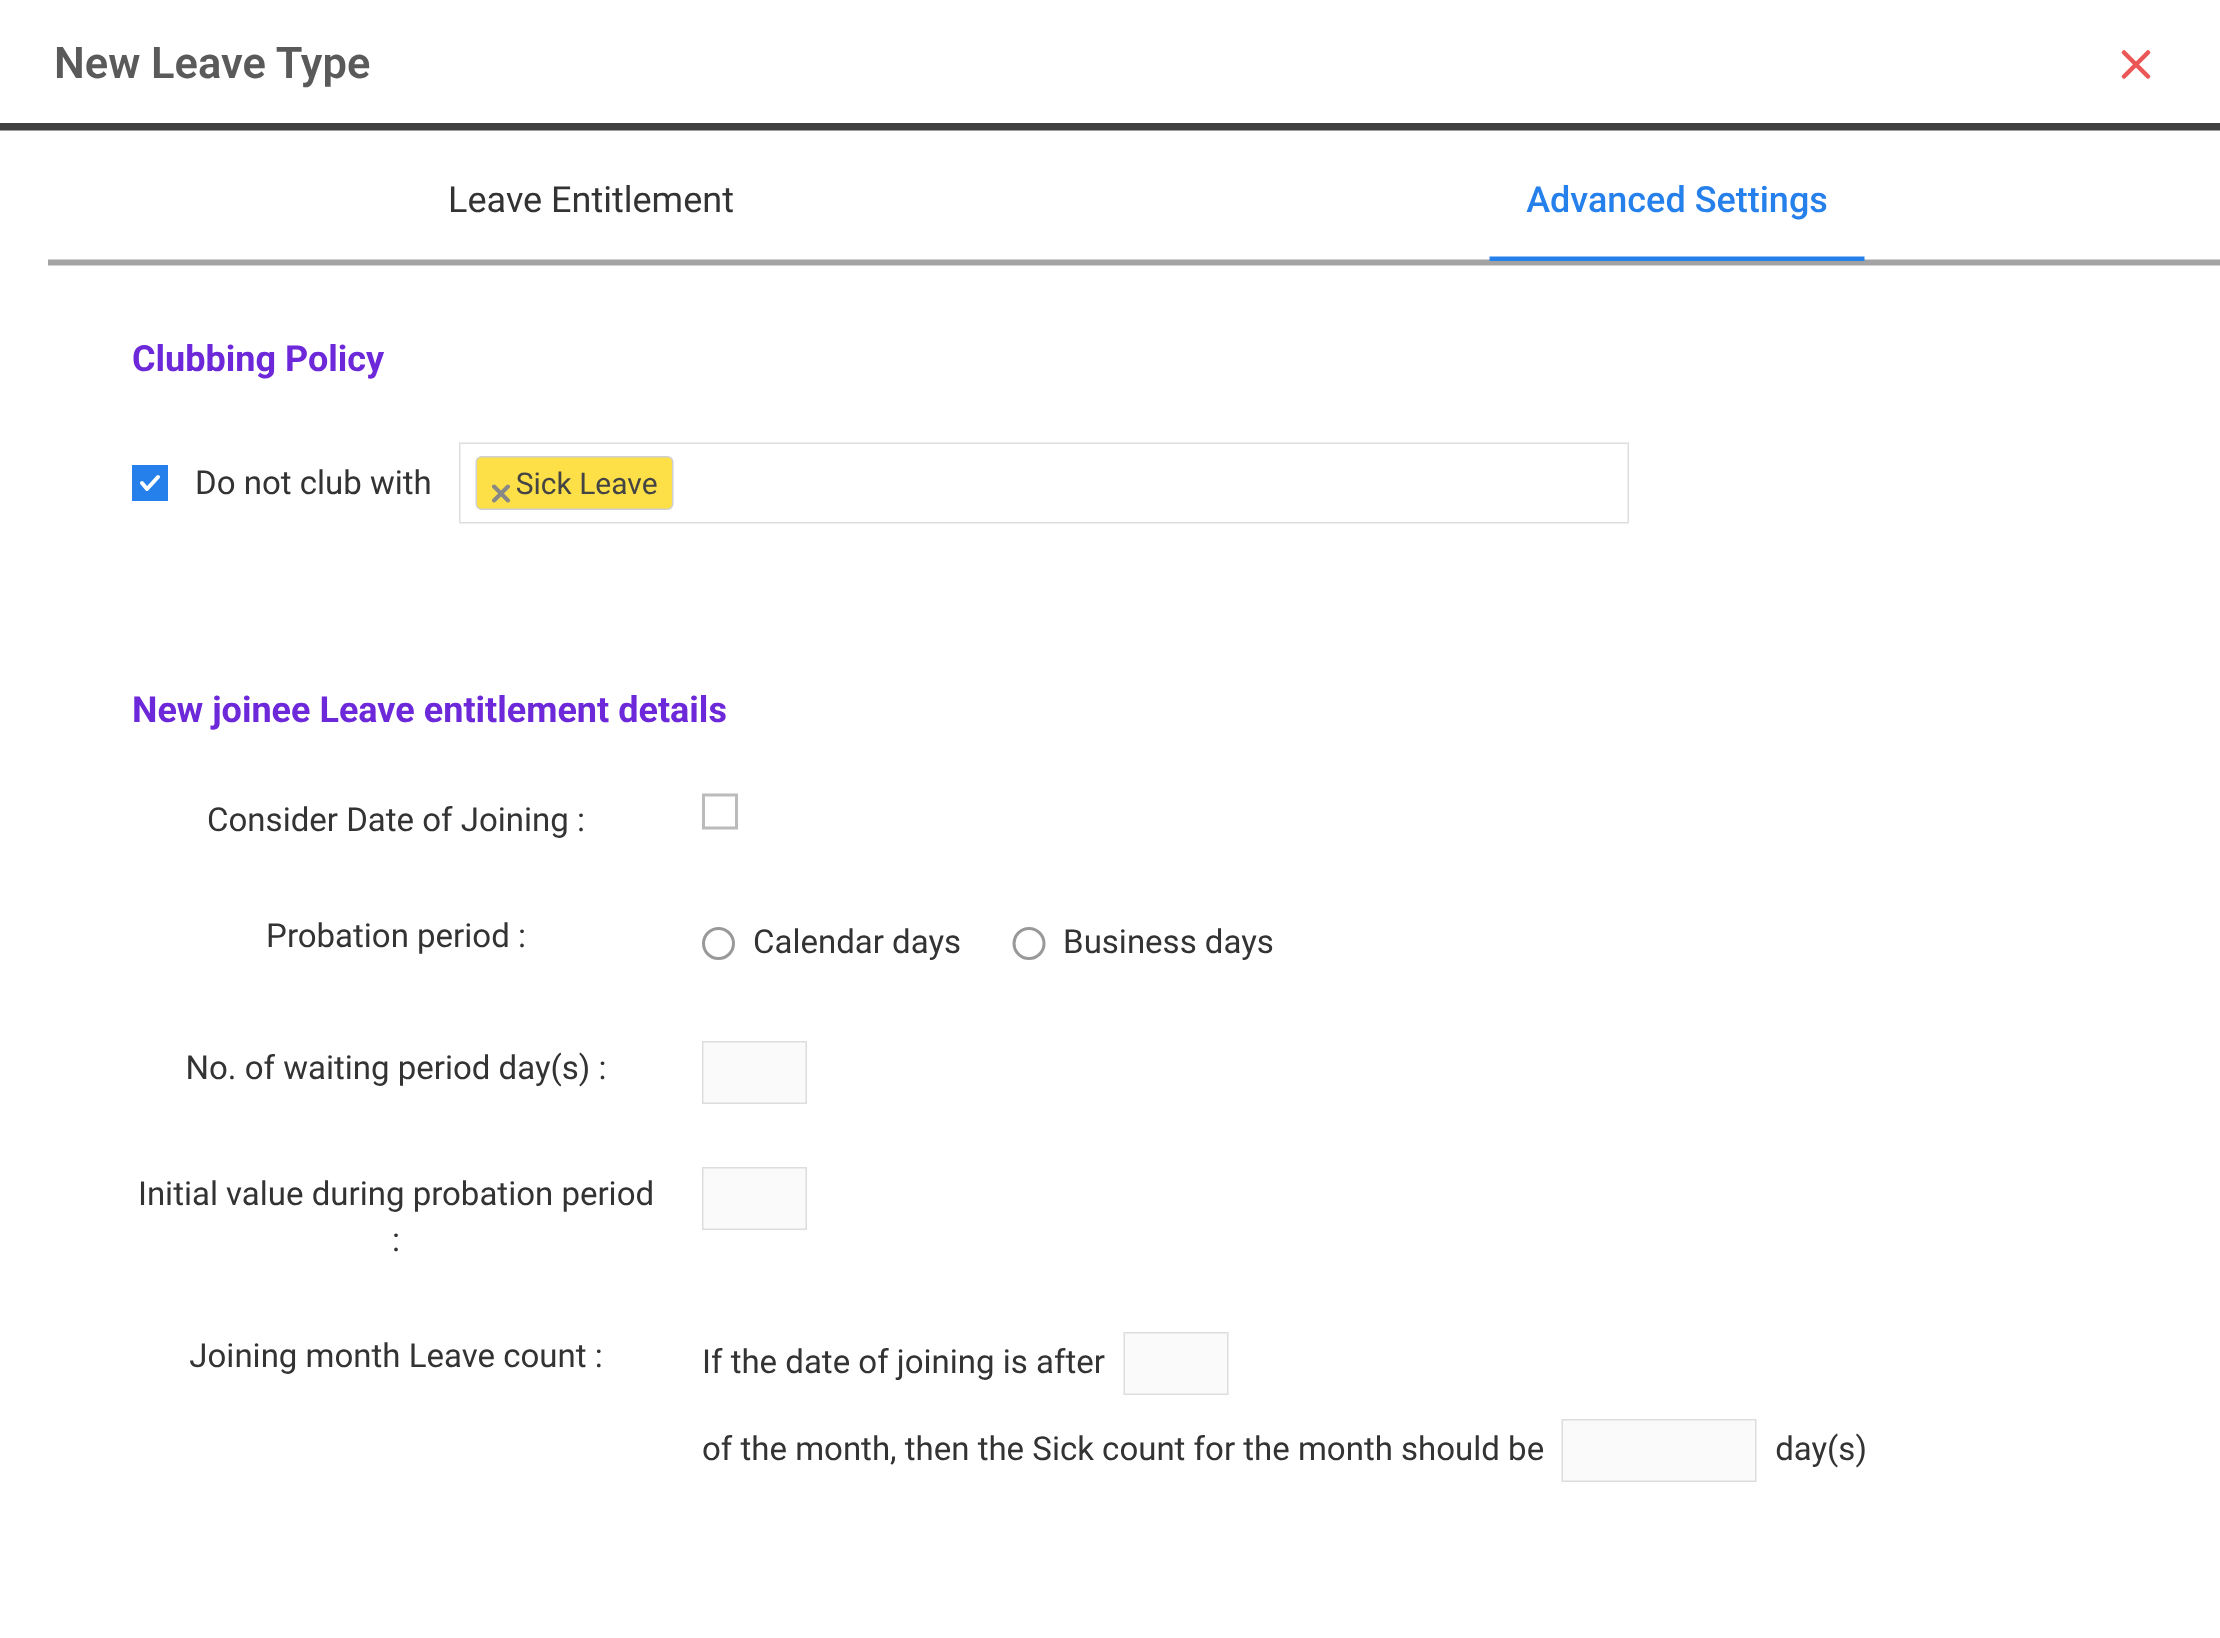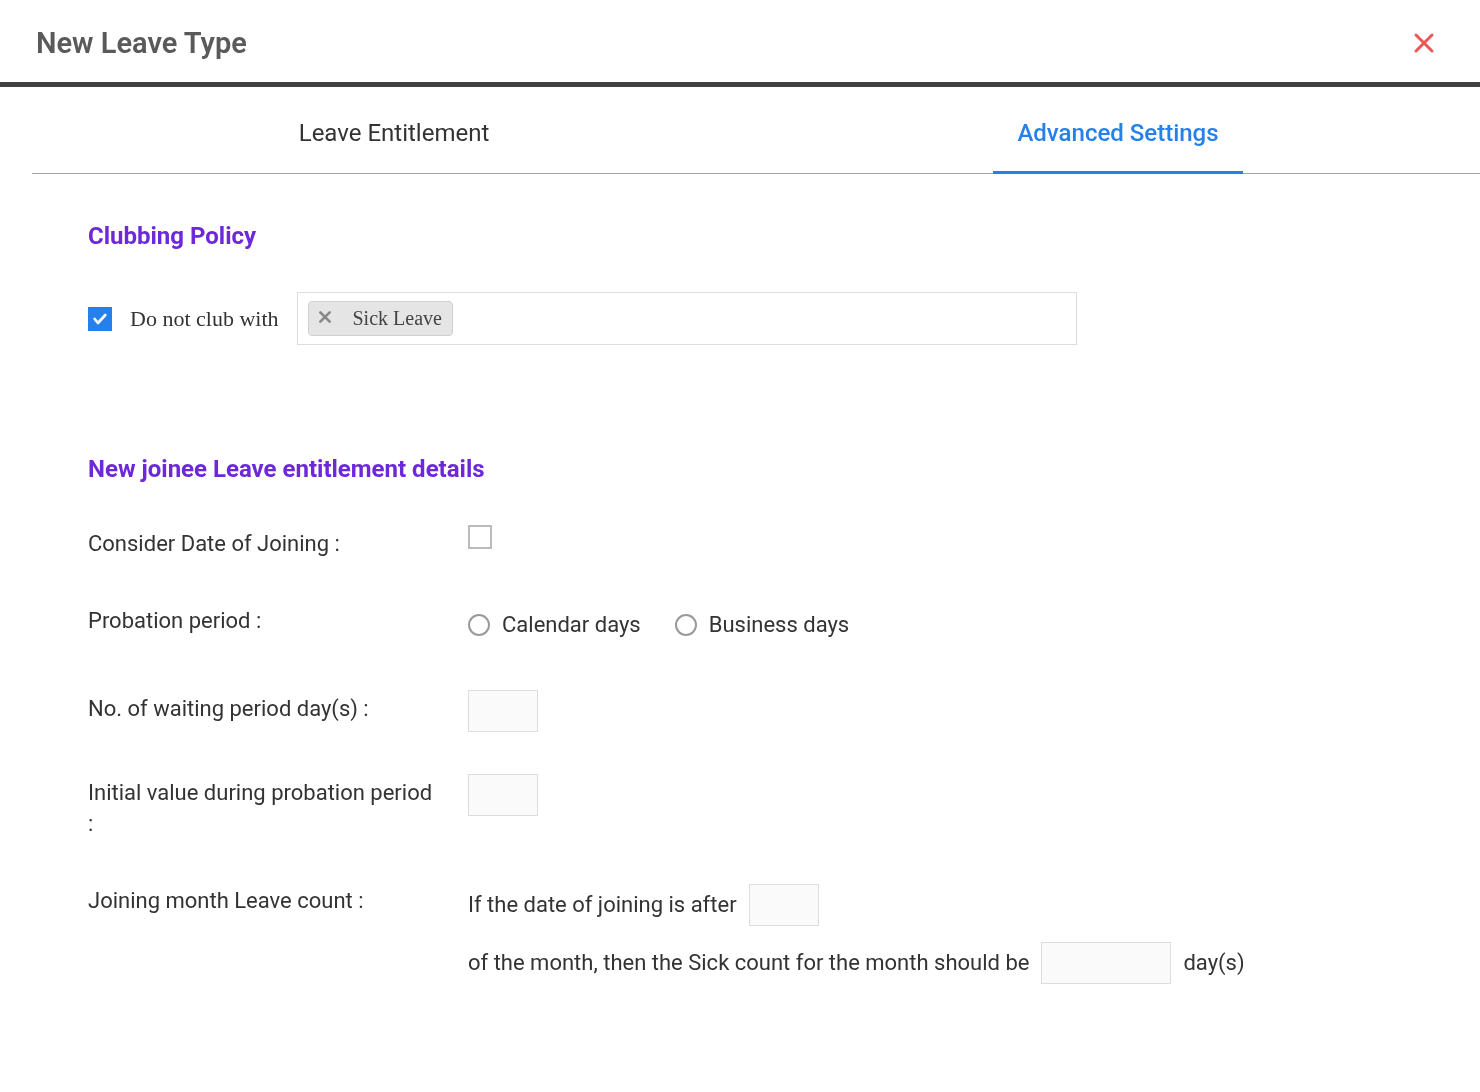--- a/index.html
+++ b/index.html
@@ -27,21 +27,21 @@
       width: 24px;
       height: 24px;
       cursor: pointer;
       color: #EB5757;
       position: relative;
       margin-right: 8px;
     }
     .close-icon svg { width: 100%; height: 100%; }
     .tabs {
       display: flex;
-      border-bottom: 1px solid #a3a3a3;
+      border-bottom: 4px solid #a3a3a3;
       margin-left: 32px;
     }
     .tab {
       flex: 1;
       text-align: center;
       padding: 32px 0 26px 0;
       font-size: 24px;
       cursor: pointer;
       position: relative;
       color: #333;
@@ -67,21 +67,20 @@
       font-size: 24px;
       font-weight: 700;
       color: #6d28d9;
       margin-bottom: 42px;
     }
     .checkbox-row {
       display: flex;
       align-items: center;
       gap: 18px;
       margin-bottom: 110px;
-      font-family: Liberation Serif, serif;
     }
     .checkbox {
       width: 24px;
       height: 24px;
       background: #2680EB;
       display: flex;
       align-items: center;
       justify-content: center;
       cursor: pointer;
       flex-shrink: 0;
@@ -96,43 +95,43 @@
       max-width: 780px;
       border: 1px solid #ddd;
       padding: 8px 10px;
       display: flex;
       align-items: center;
       min-height: 50px;
       cursor: text;
     }
     .tag-chip {
       display: inline-flex;
-      align-items: flex-start;
-      gap: 20px;
-      background: #e5e5e5;
+      align-items: flex-end;
+      gap: 2px;
+      background: #fde047;
       border: 1px solid #d0d0d0;
       border-radius: 4px;
       padding: 5px 10px 5px 8px;
       font-size: 20px;
       color: #444;
     }
     .tag-remove {
       width: 16px;
       height: 16px;
       cursor: pointer;
       color: #888;
     }
     .form-row {
       display: flex;
       align-items: flex-start;
       margin-bottom: 42px;
     }
     .form-label {
       width: 380px;
-      text-align: left;
+      text-align: center;
       padding-right: 28px;
       font-size: 22px;
       color: #333;
       line-height: 1.4;
       padding-top: 4px;
     }
     .form-control {
       flex: 1;
       display: flex;
       align-items: center;

